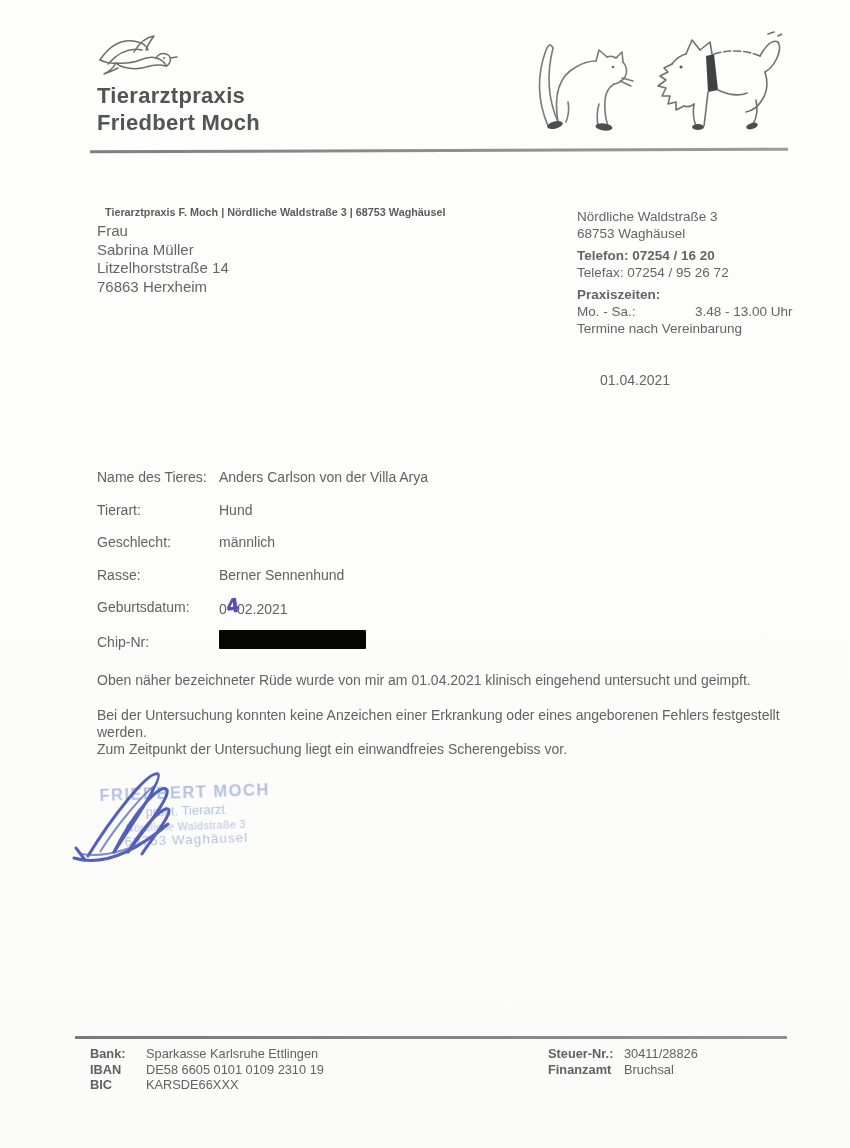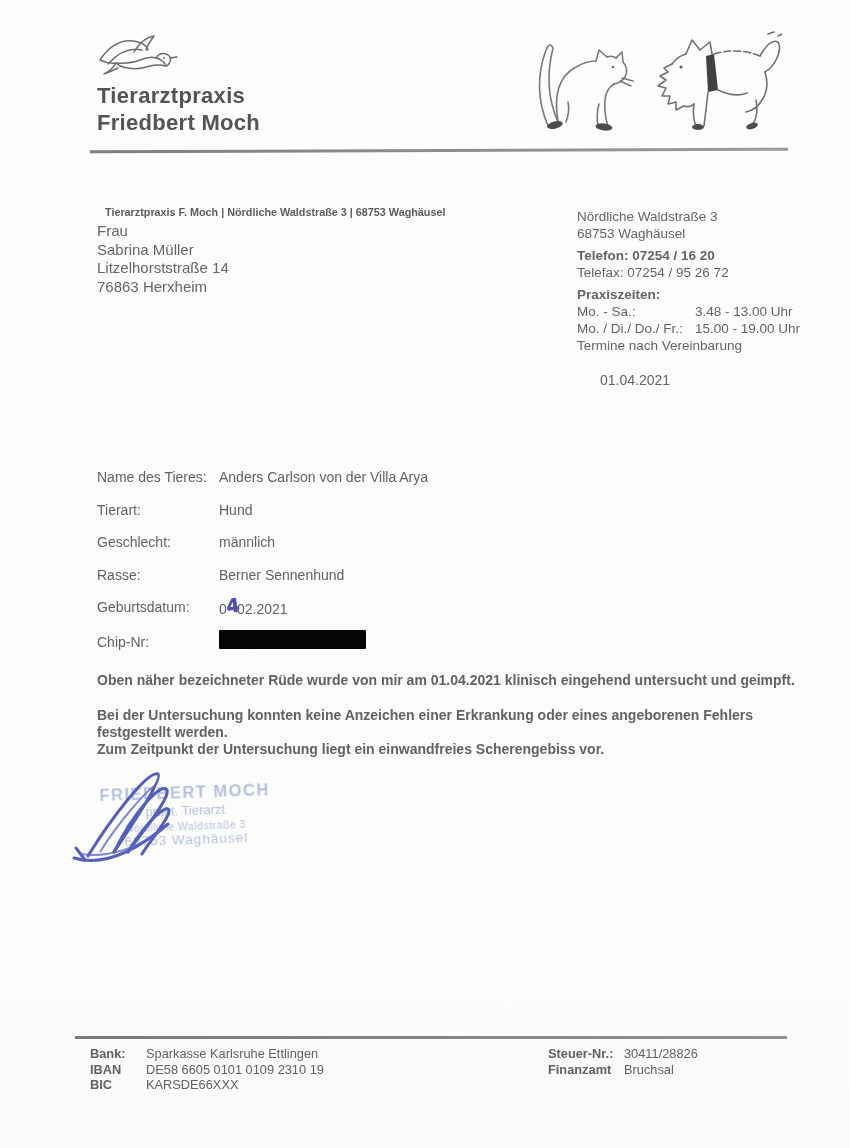--- a/index.html
+++ b/index.html
@@ -33,21 +33,21 @@
   .fields{position:absolute;left:97px;top:468px;font-size:14px;color:#606265;}
   .frow{display:flex;line-height:18px;margin-bottom:14.6px;}
   .flabel{width:122px;flex:none;}
   .hand{display:inline-block;font-family:"DejaVu Sans",sans-serif;color:#564fb0;
     font-size:19px;font-weight:bold;transform:rotate(-7deg);position:relative;top:-2px;
     margin:0 -2px 0 -1px;text-shadow:.5px .5px 0 #6a63bd;}
   .redaction{display:inline-block;width:147px;height:19px;background:#060606;
     vertical-align:middle;margin-top:-3px;border-radius:1px;}
   
   .body-text{position:absolute;left:97px;top:672px;width:700px;font-size:14px;line-height:17px;color:#606265;}
-  .body-text p{margin:0;font-weight:bold;}
+  .body-text p{margin:0;}
   .p1{margin-bottom:18px !important;white-space:nowrap;}
   
   .stamp{position:absolute;left:78px;top:783px;width:215px;text-align:center;
     color:#b6c1df;transform:rotate(-2deg);filter:blur(.7px);}
   .stamp .s1{font-size:16.5px;font-weight:bold;letter-spacing:1.5px;white-space:nowrap;}
   .stamp .s2{font-size:13px;margin-top:1px;}
   .stamp .s3{font-size:10.5px;margin-top:2px;letter-spacing:.5px;}
   .stamp .s4{font-size:13.5px;letter-spacing:1px;}
   .signature{position:absolute;left:68px;top:760px;width:180px;height:112px;}
   
@@ -141,24 +141,20 @@
     <div class="grp">
       <div><span class="bold">Telefon:</span> <span class="bold">07254 / 16 20</span></div>
       <div><span>Telefax:</span> <span>07254 / 95 26 72</span></div>
     </div>
     <div class="grp">
       <div class="bold">Praxiszeiten:</div>
       <div class="hrow">
         <span class="hdays">Mo. - Sa.:</span>
         <span>3.48 - 13.00 Uhr</span>
       </div>
-      <div class="hrow">
-        <span class="hdays">Mo. / Di./ Do./ Fr.:</span>
-        <span>15.00 - 19.00 Uhr</span>
-      </div>
       <div>Termine nach Vereinbarung</div>
     </div>
   </div>
 
   <div class="date-line">01.04.2021</div>
 
 
   <div class="fields">
     <div class="frow">
       <span class="flabel">Name des Tieres:</span>

